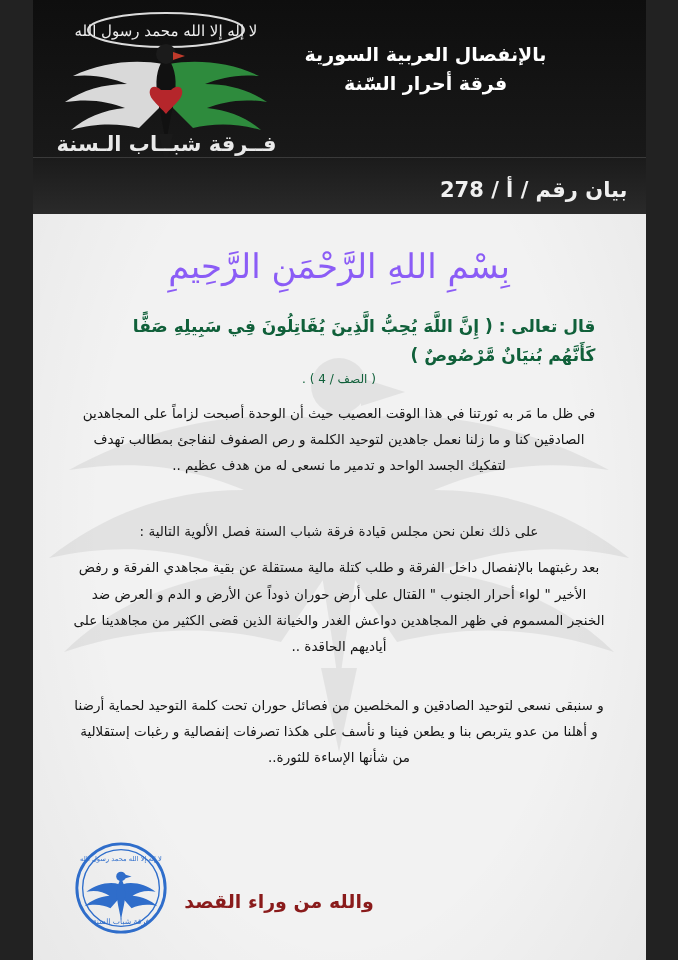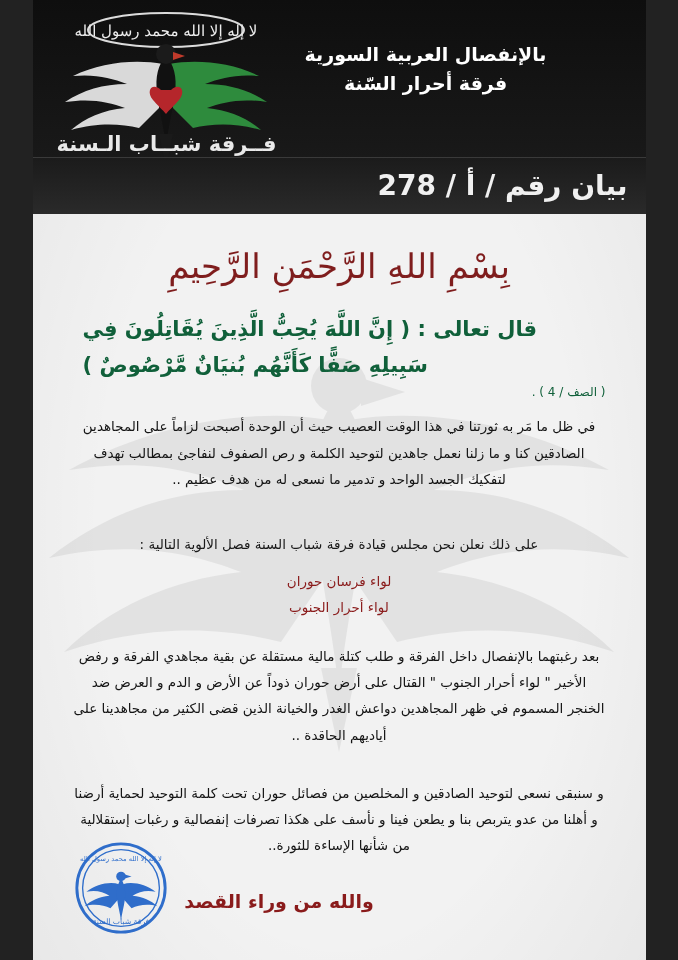--- a/index.html
+++ b/index.html
@@ -48,21 +48,21 @@
     position: absolute;
     left: 0; right: 0; bottom: 0;
     height: 56px;
     background: linear-gradient(180deg,#1b1b1b 0%, #2a2a2a 100%);
     border-top: 1px solid #3a3a3a;
   }
   .bayan-no {
     position: absolute;
     bottom: 12px;
     right: 18px;
-    font-size: 28px;
+    font-size: 21px;
     font-weight: bold;
     color: #f0f0f0;
     letter-spacing: .5px;
   }
   .org-titles {
     position: absolute;
     top: 40px;
     right: 0;
     width: 440px;
     text-align: center;
@@ -99,35 +99,36 @@
   
   .content {
     position: relative;
     z-index: 2;
     padding: 18px 40px 10px 40px;
   }
 
   .basmala {
     text-align: center;
     font-size: 34px;
-    color: #7f1d1d;
+    color: #8b5cf6;
     margin: 14px 0 26px 0;
     letter-spacing: 1px;
     font-family: "DejaVu Serif", "Liberation Serif", serif;
   }
 
   .verse {
-    text-align: left;
-    font-size: 21px;
+    text-align: right;
+    font-size: 17px;
     color: #10603a;
     font-weight: bold;
     line-height: 1.7;
     margin: 6px 10px 2px 10px;
   }
   .verse-ref {
+    text-align: center;
     font-size: 12px;
     color: #10603a;
     margin-bottom: 14px;
   }
 
   p.para {
     font-size: 13.5px;
     line-height: 1.95;
     text-align: center;
     margin: 0 0 14px 0;
@@ -254,24 +255,20 @@
 
     <div class="verse">قال تعالى : ( إِنَّ اللَّهَ يُحِبُّ الَّذِينَ يُقَاتِلُونَ فِي سَبِيلِهِ صَفًّا كَأَنَّهُم بُنيَانٌ مَّرْصُوصٌ )</div>
     <div class="verse-ref">( الصف / 4 ) .</div>
 
     <p class="para justify">في ظل ما مَر به ثورتنا في هذا الوقت العصيب حيث أن الوحدة أصبحت لزاماً على المجاهدين الصادقين كنا و ما زلنا نعمل جاهدين لتوحيد الكلمة و رص الصفوف لنفاجئ بمطالب تهدف لتفكيك الجسد الواحد و تدمير ما نسعى له من هدف عظيم ..</p>
 
     <div class="spacer-1"></div>
 
     <div class="announce">على ذلك نعلن نحن مجلس قيادة فرقة شباب السنة فصل الألوية التالية :</div>
 
-    <div class="brigades">
-      <div>لواء فرسان حوران</div>
-      <div>لواء أحرار الجنوب</div>
-    </div>
 
     <p class="para justify">بعد رغبتهما بالإنفصال داخل الفرقة و طلب كتلة مالية مستقلة عن بقية مجاهدي الفرقة و رفض الأخير " لواء أحرار الجنوب "  القتال على أرض حوران ذوداً عن الأرض و الدم و العرض ضد الخنجر المسموم في ظهر المجاهدين دواعش الغدر والخيانة الذين قضى الكثير من مجاهدينا على أياديهم الحاقدة ..</p>
 
     <div class="spacer-2"></div>
 
     <p class="para justify">و سنبقى نسعى لتوحيد الصادقين و المخلصين من فصائل حوران تحت كلمة التوحيد لحماية أرضنا و أهلنا من عدو يتربص بنا و يطعن فينا و نأسف على هكذا تصرفات إنفصالية و رغبات إستقلالية من شأنها الإساءة للثورة..</p>
   </div>
 
   <div class="closing">
     <div class="closing-text">والله من وراء القصد</div>

